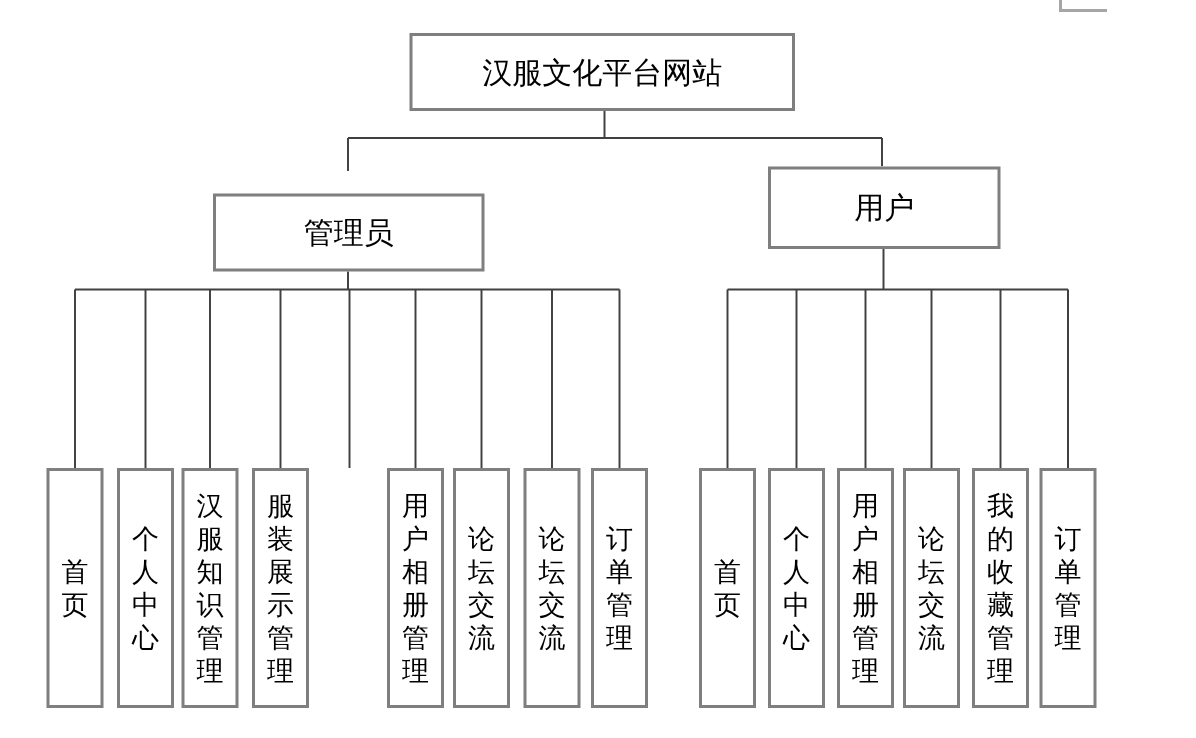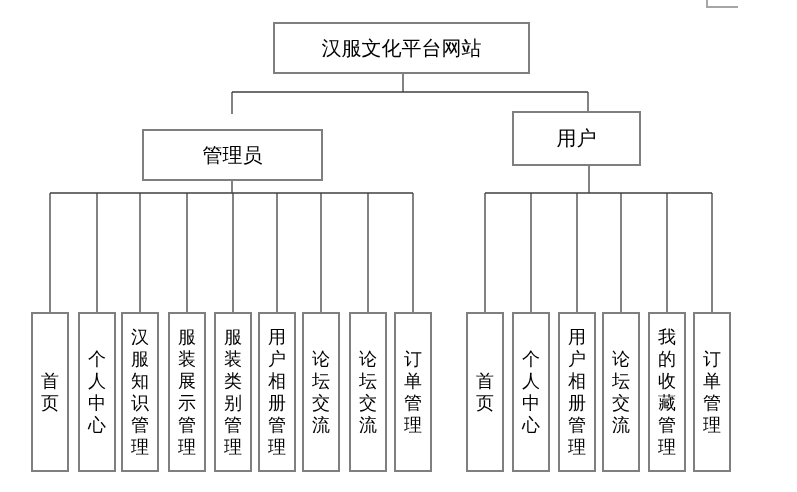--- a/index.html
+++ b/index.html
@@ -46,21 +46,21 @@
   }
   .branch.admin {
     left: 142px;
     top: 129px;
     width: 181px;
     height: 52px;
   }
   .branch.user {
     left: 512px;
     top: 111px;
-    width: 129px;
+    width: 155px;
     height: 55px;
   }
   .child {
     top: 312px;
     width: 38px;
     height: 160px;
     font-size: 18px;
   }
   .vtext {
     display: inline-block;
@@ -129,23 +129,20 @@
   </div>
   <div class="node child" style="left:78px">
     <span class="vtext">个人中心</span>
   </div>
   <div class="node child" style="left:168px">
     <span class="vtext">服装展示管理</span>
   </div>
   <div class="node child" style="left:121px">
     <span class="vtext">汉服知识管理</span>
   </div>
-  <div class="node child" style="left:214px">
-    <span class="vtext">服装类别管理</span>
-  </div>
   <div class="node child" style="left:258px">
     <span class="vtext">用户相册管理</span>
   </div>
   <div class="node child" style="left:302px">
     <span class="vtext">论坛交流</span>
   </div>
   <div class="node child" style="left:349px">
     <span class="vtext">论坛交流</span>
   </div>
   <div class="node child" style="left:394px">

